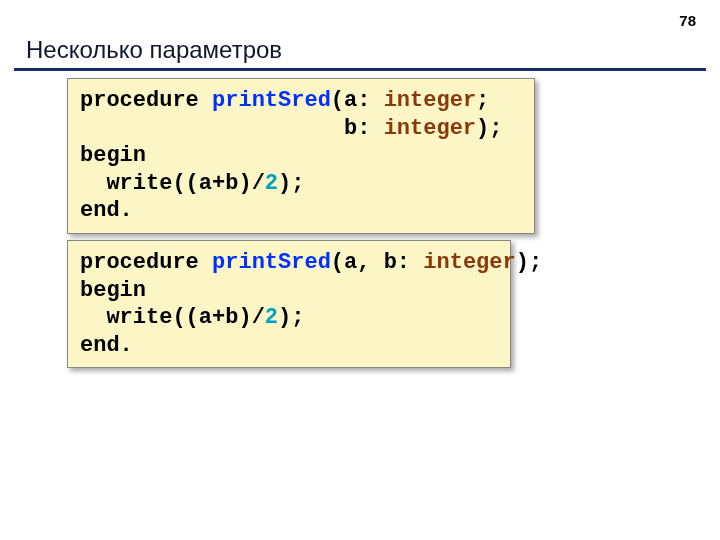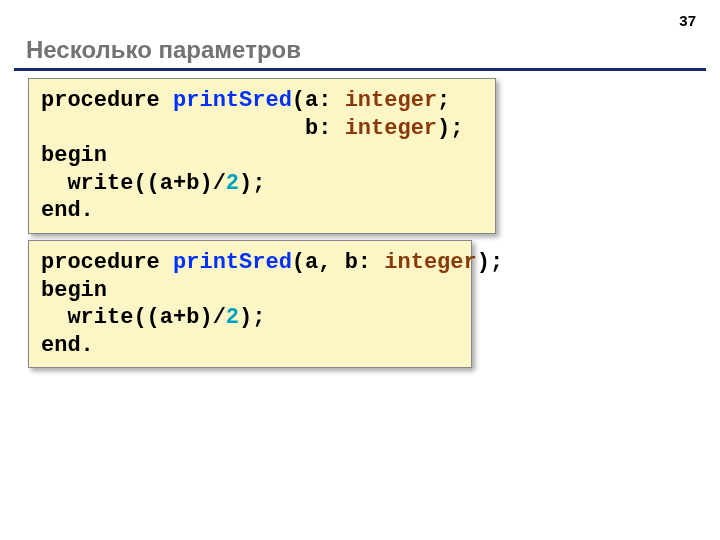--- a/index.html
+++ b/index.html
@@ -17,22 +17,22 @@
     right: 24px;
     font-size: 15px;
     font-weight: bold;
     color: #000;
   }
   .title {
     position: absolute;
     top: 36px;
     left: 26px;
     font-size: 24px;
-    font-weight: bold;
-    color: #737373;
+    font-weight: normal;
+    color: #0f172a;
   }
   .title-underline {
     position: absolute;
     top: 68px;
     left: 14px;
     right: 14px;
     height: 3px;
     background: #1b2a6b;
   }
   .code-box {
@@ -40,31 +40,32 @@
     background: #fcf6c7;
     border: 1px solid #888;
     box-shadow: 3px 3px 5px rgba(0,0,0,0.35);
     padding: 8px 12px 8px 12px;
     font-family: "Courier New", Courier, monospace;
     font-size: 22px;
     font-weight: bold;
     line-height: 1.25;
     white-space: pre;
     color: #000;
+    margin-left: 39px;
   }
   .box1 { top: 78px; left: 28px; width: 468px; }
   .box2 { top: 240px; left: 28px; width: 444px; }
   .kw-blue  { color: #0030ff; }
   .kw-brown { color: #8a3a0a; font-weight: bold; }
   .kw-cyan  { color: #00a0c0; }
 </style>
 </head>
 <body>
 
-<div class="page-number">37</div>
+<div class="page-number">78</div>
 <div class="title">Несколько параметров</div>
 <div class="title-underline"></div>
 
 <div class="code-box box1"><span>procedure </span><span class="kw-blue">printSred</span><span>(a: </span><span class="kw-brown">integer</span><span>;</span>
 <span>                    b: </span><span class="kw-brown">integer</span><span>);</span>
 <span>begin</span>
 <span>  write((a+b)/</span><span class="kw-cyan">2</span><span>);</span>
 <span>end.</span></div>
 
 <div class="code-box box2"><span>procedure </span><span class="kw-blue">printSred</span><span>(a, b: </span><span class="kw-brown">integer</span><span>);</span>

